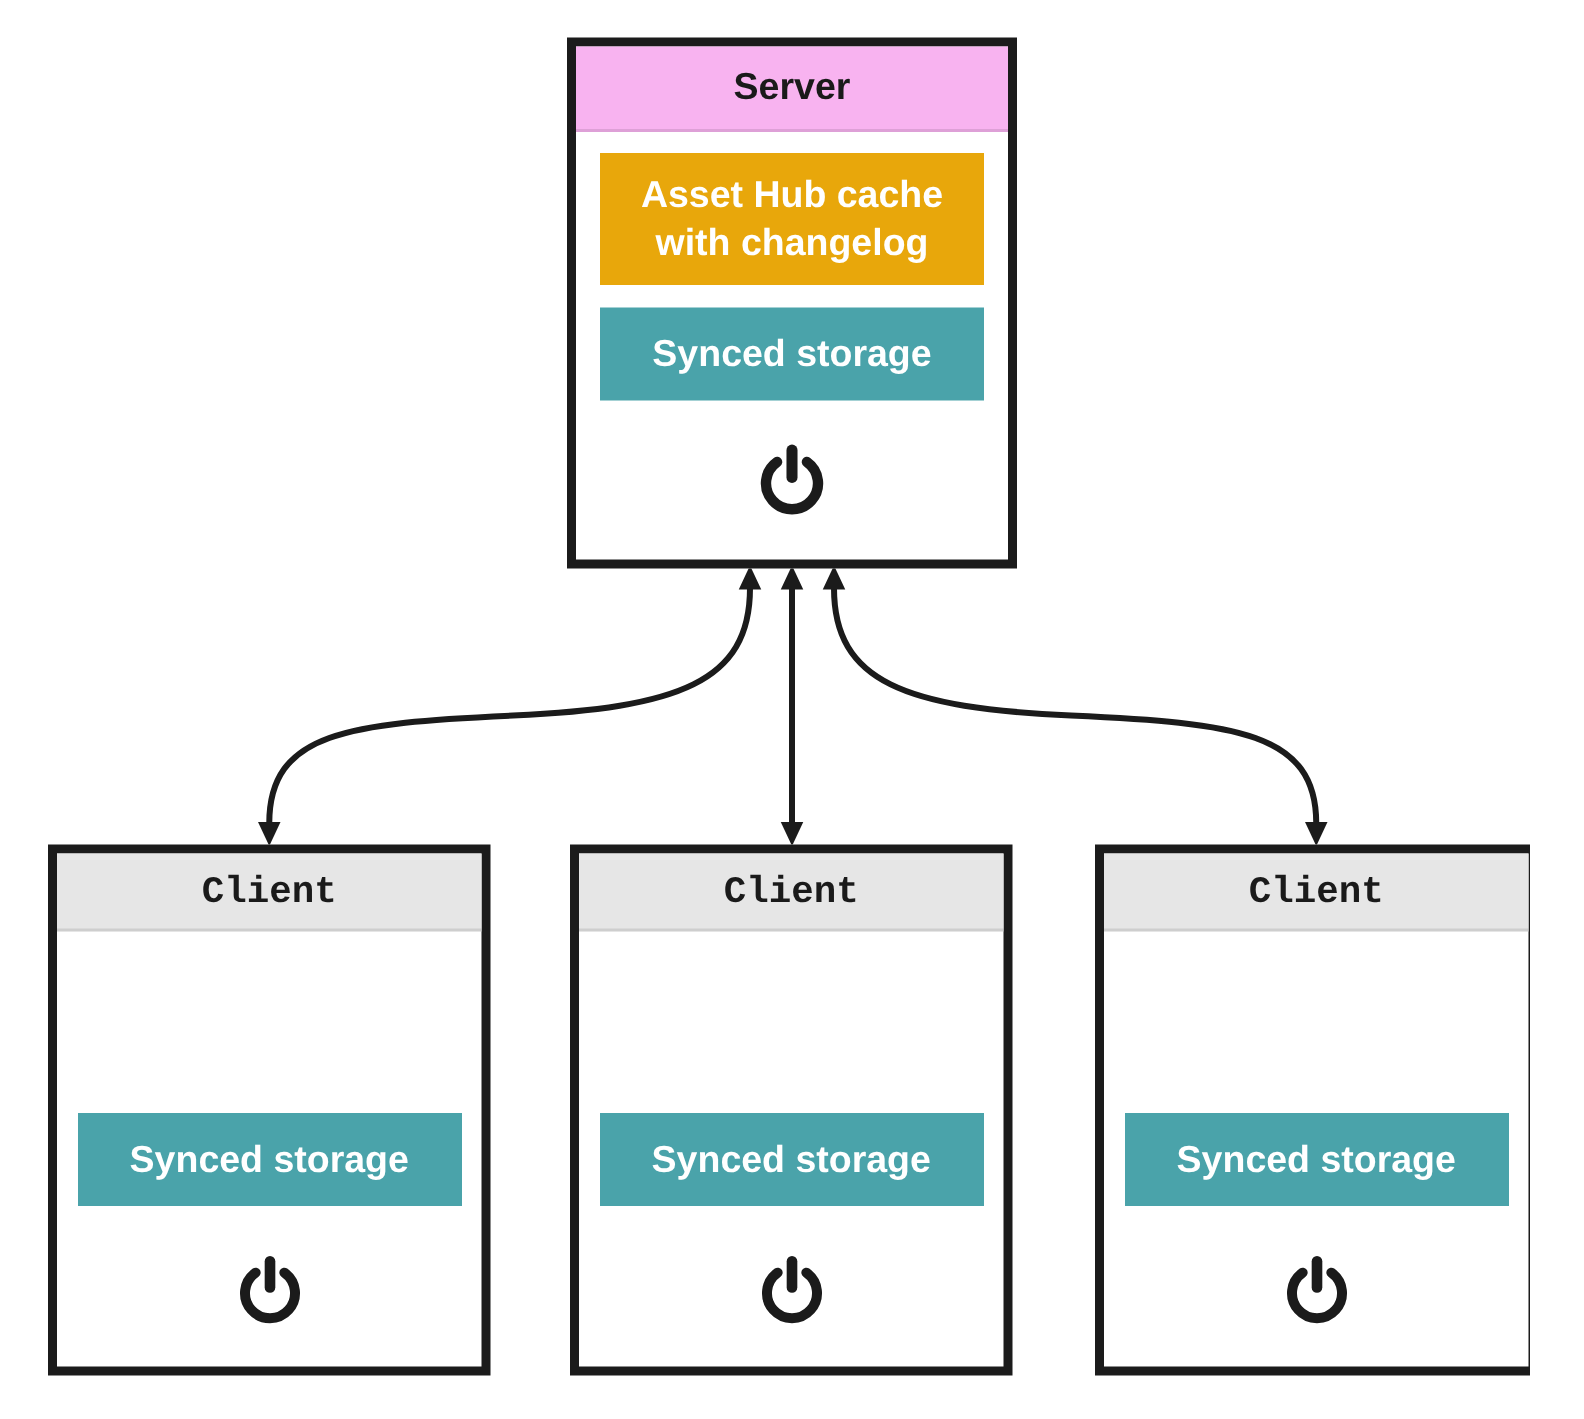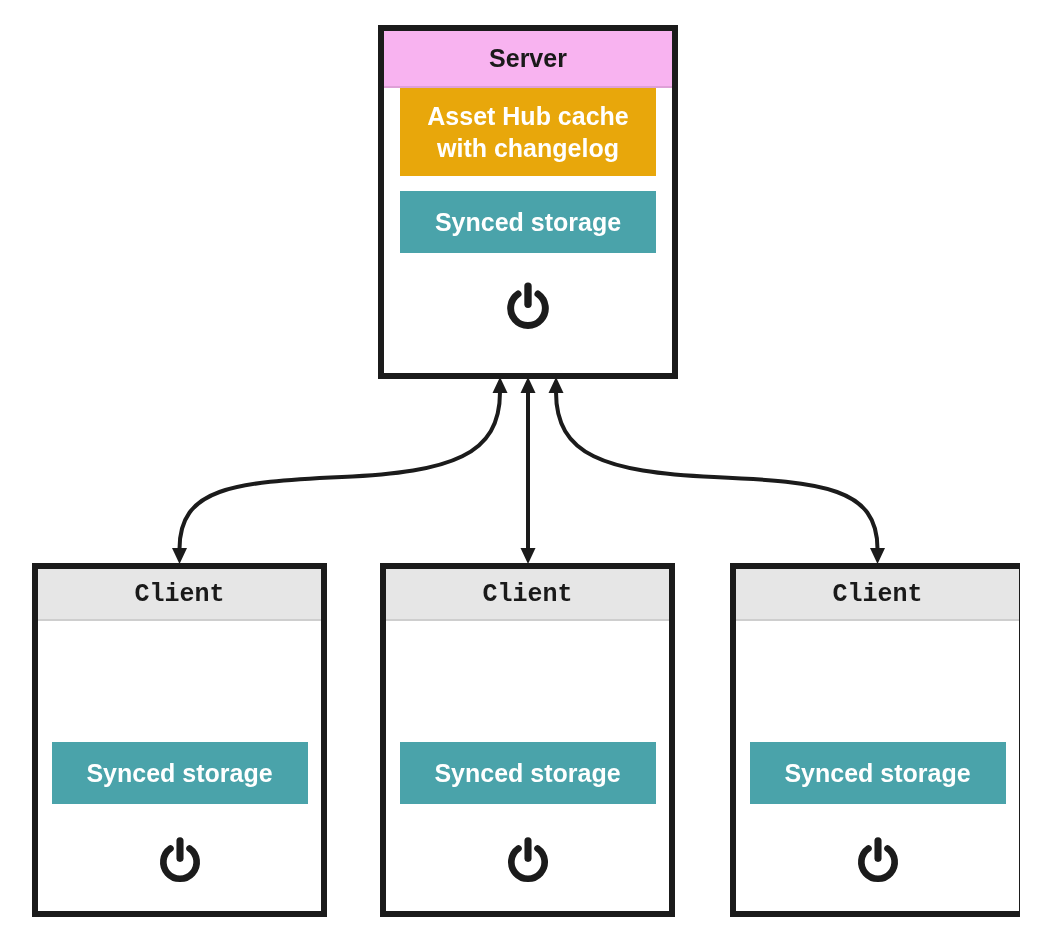--- a/index.html
+++ b/index.html
@@ -65,21 +65,21 @@
     display: flex;
     align-items: center;
     justify-content: center;
     text-align: center;
     font-size: 25px;
     font-weight: 700;
     color: var(--box-text);
     line-height: 1.28;
     padding: 4px 14px;
   }
-  .cache-box   { background: var(--cache-box);   min-height: 88px; }
+  .cache-box   { background: var(--cache-box);   min-height: 88px; margin-top: 14px; }
   .storage-box { background: var(--storage-box); min-height: 62px; }
   .server-storage { margin-top: 15px; }
   .client-storage { margin-top: 121px; }
   .power {
     flex: none;
     display: flex;
     align-items: center;
     justify-content: center;
   }
   .server-power { margin-top: 27px; }

